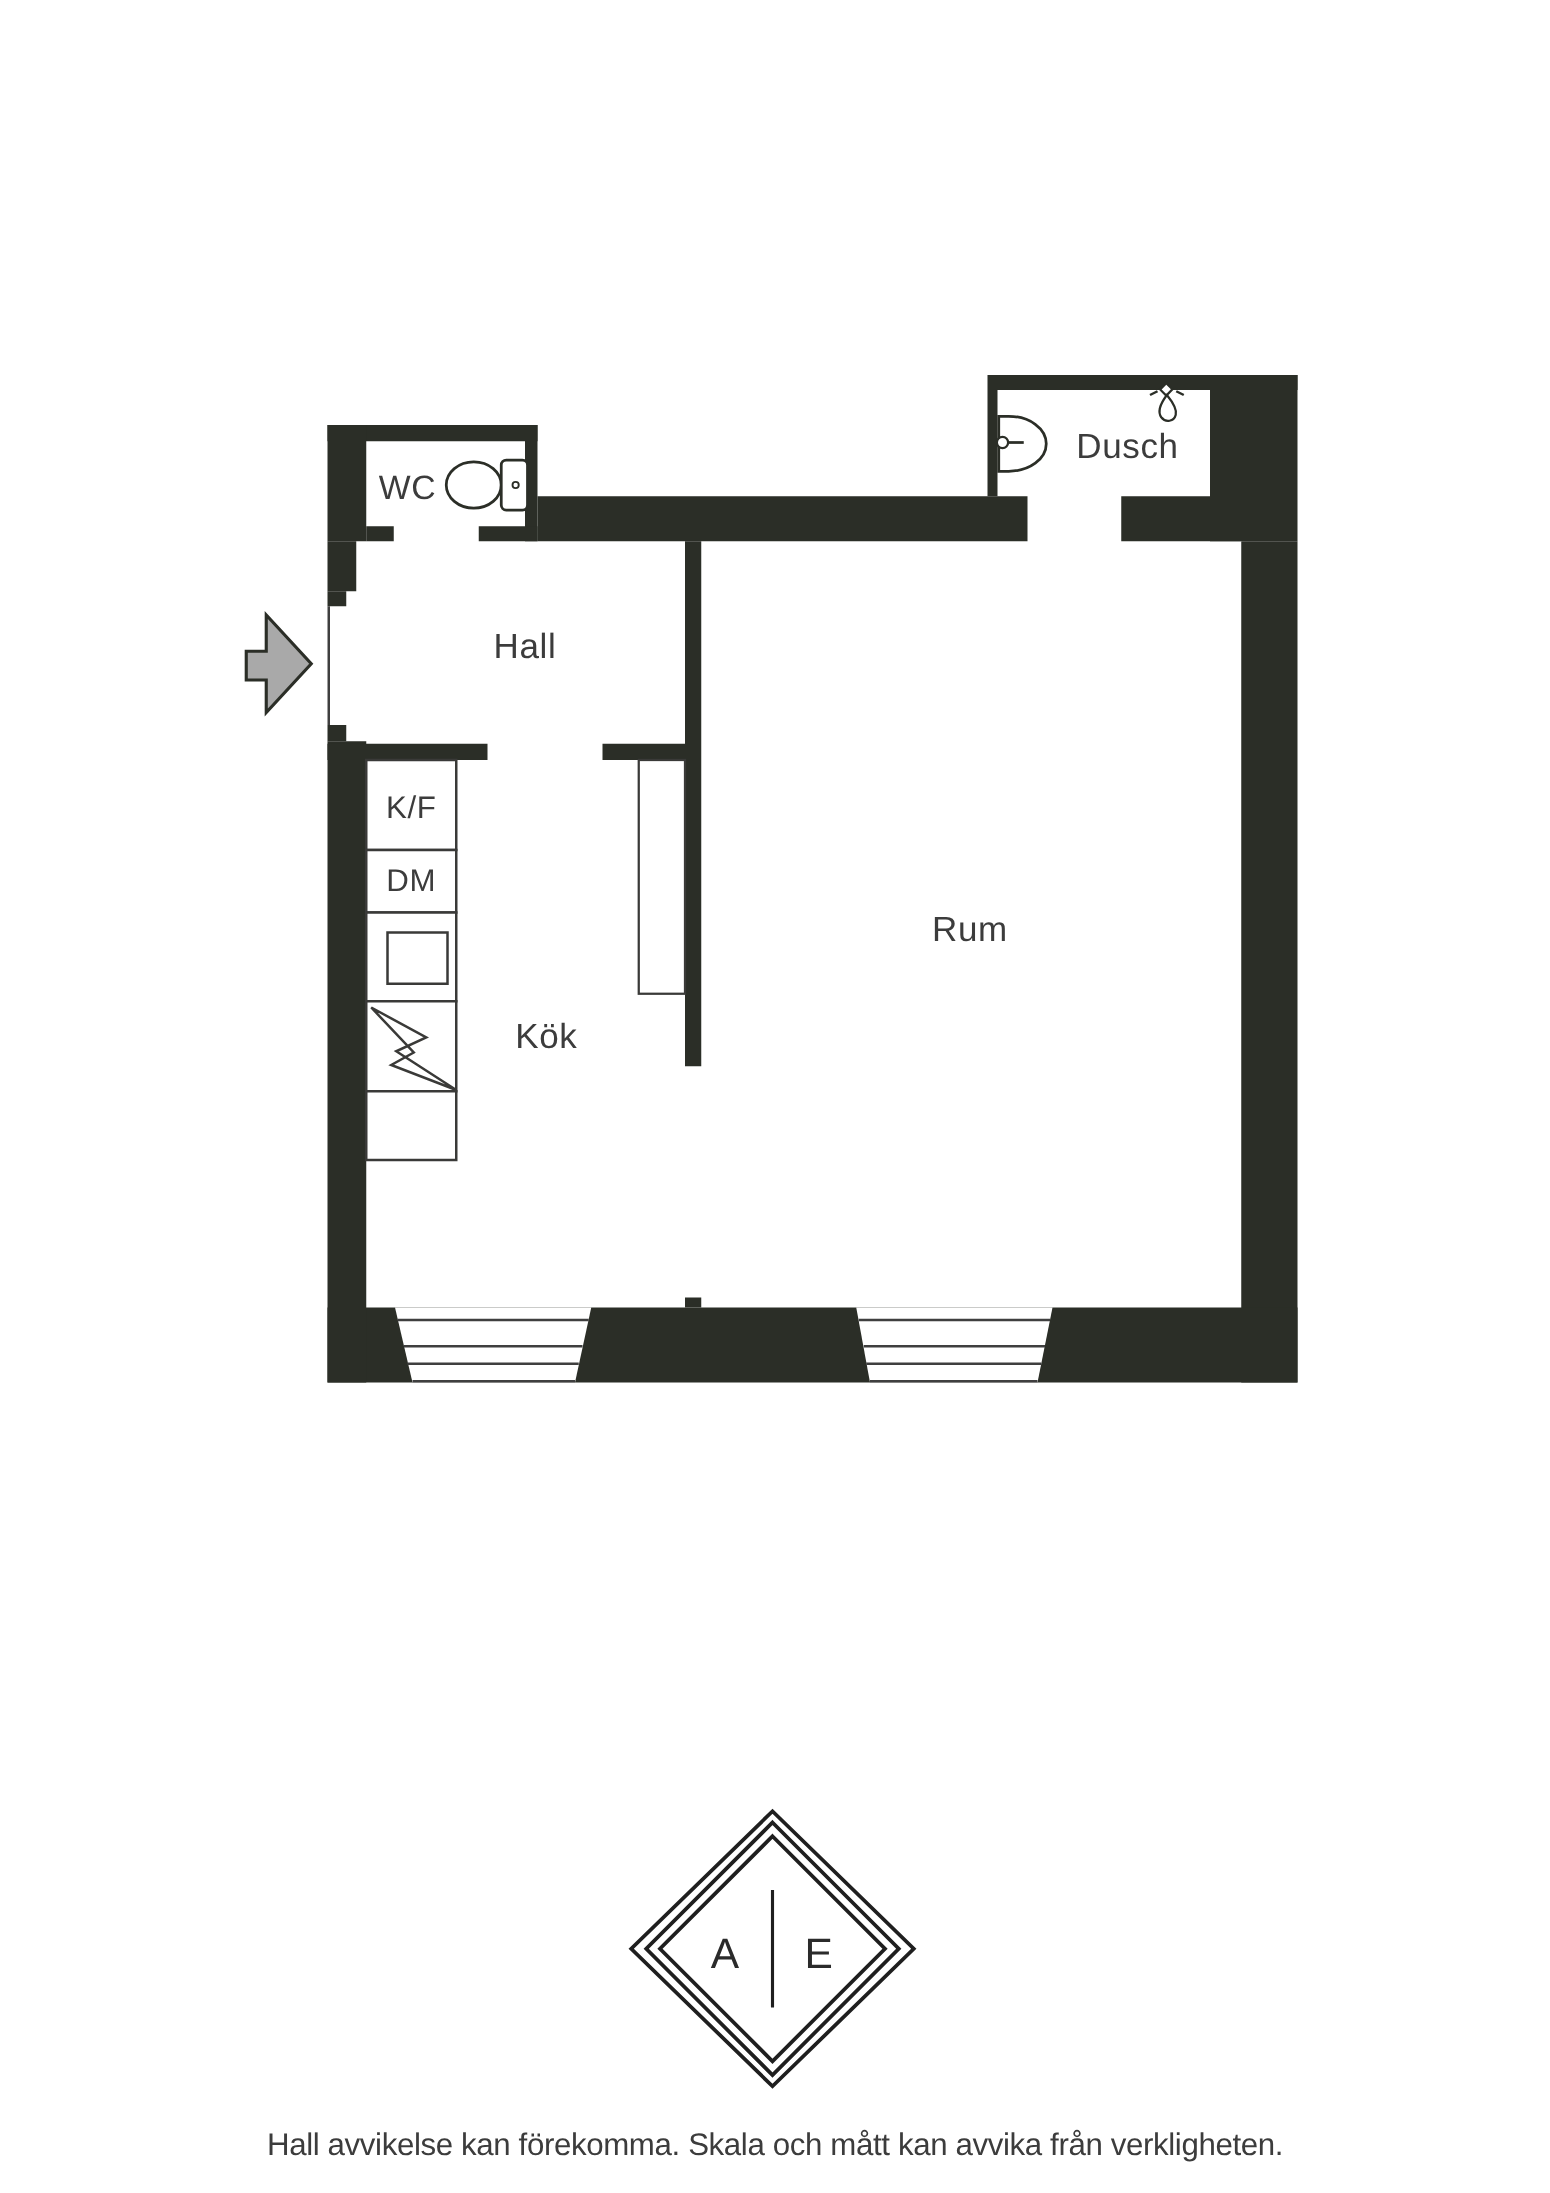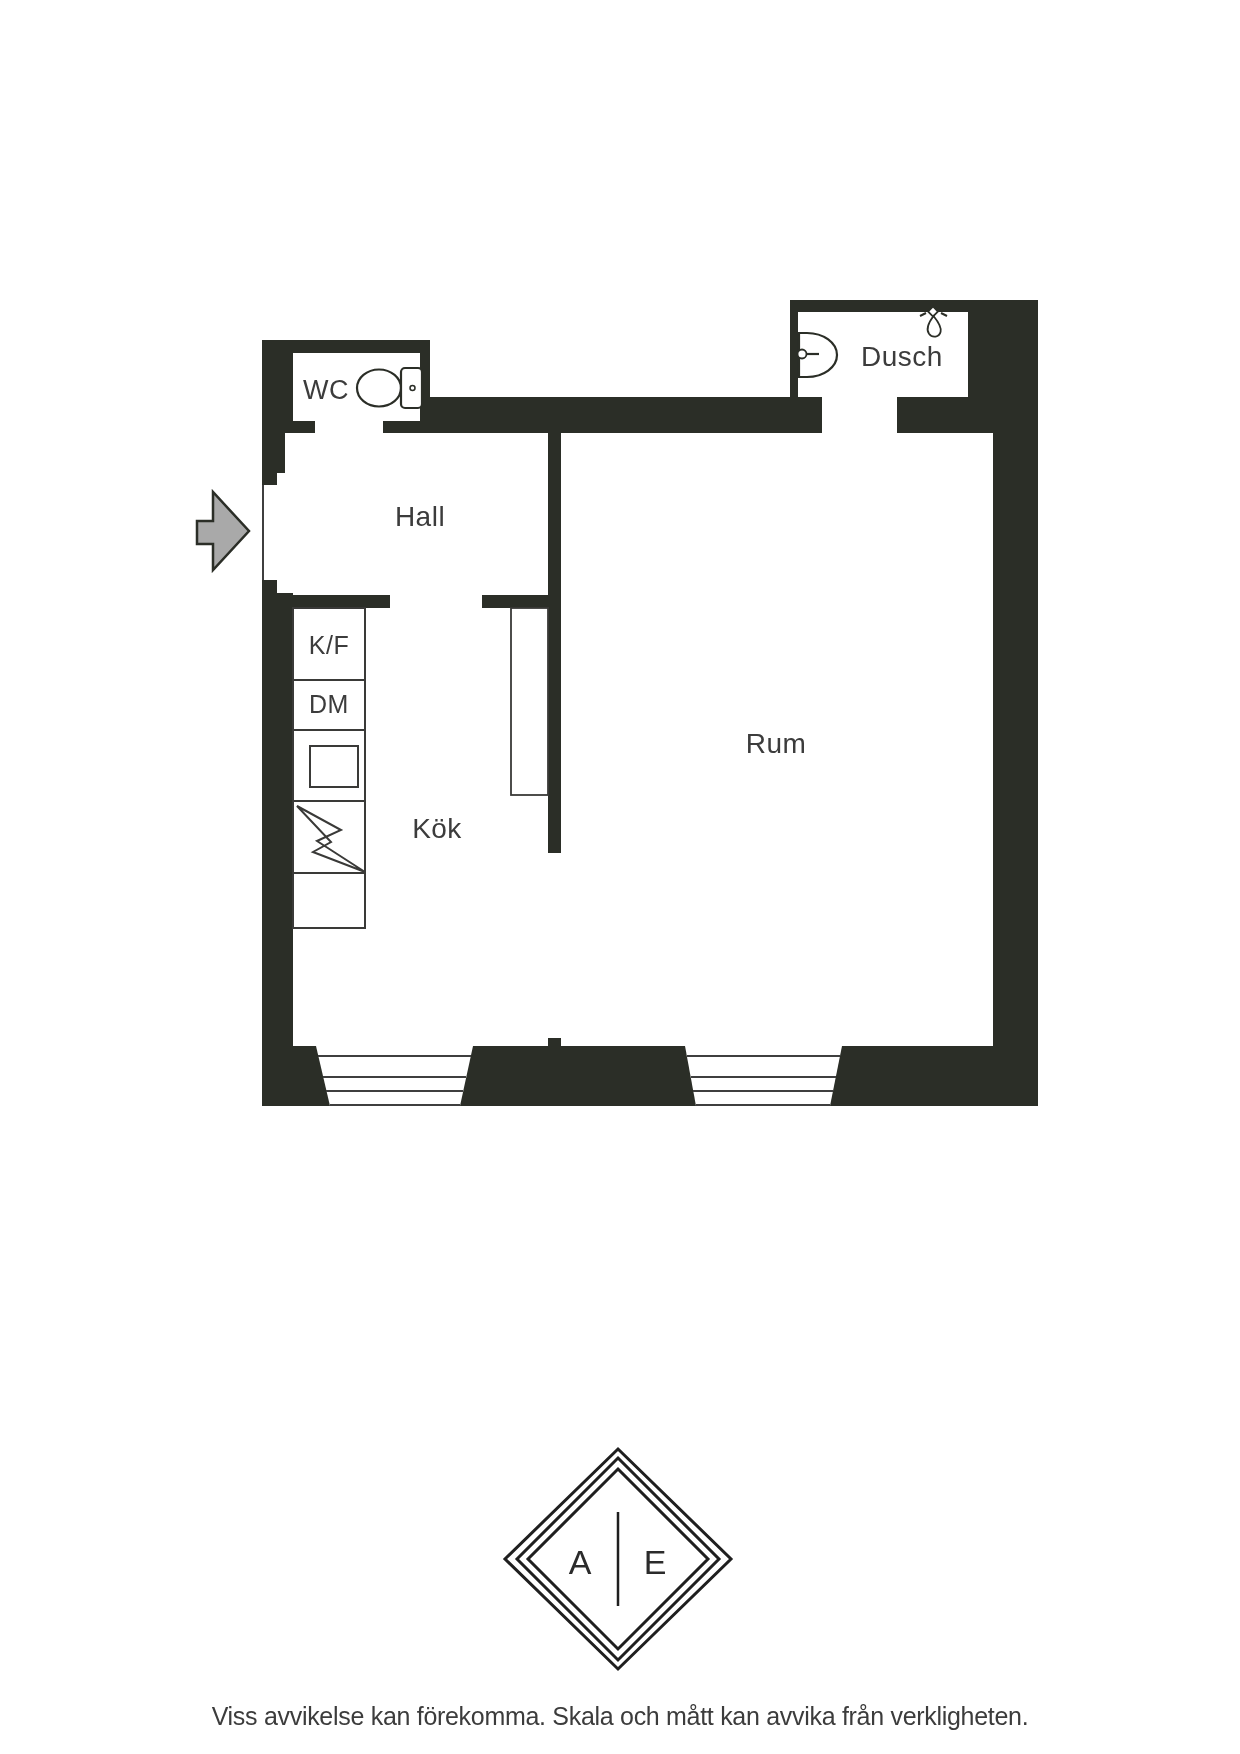--- a/index.html
+++ b/index.html
@@ -128,13 +128,13 @@
   <g>
     <polygon class="logo-shape" points="618,1449 731,1559 618,1669 505,1559"></polygon>
     <polygon class="logo-shape" points="618,1458 719,1559 618,1660 517,1559"></polygon>
     <polygon class="logo-shape" points="618,1469 708,1559 618,1649 528,1559"></polygon>
     <line class="logo-line" x1="618" y1="1512" x2="618" y2="1606"></line>
     <text class="logo-letter" x="580" y="1574" text-anchor="middle">A</text>
     <text class="logo-letter" x="655" y="1574" text-anchor="middle">E</text>
   </g>
 </svg>
 
-<div class="footer">Viss avvikelse kan förekomma. Skala och mått kan avvika från verkligheten.</div>
+<div class="footer">Hall avvikelse kan förekomma. Skala och mått kan avvika från verkligheten.</div>
 
 </body></html>

